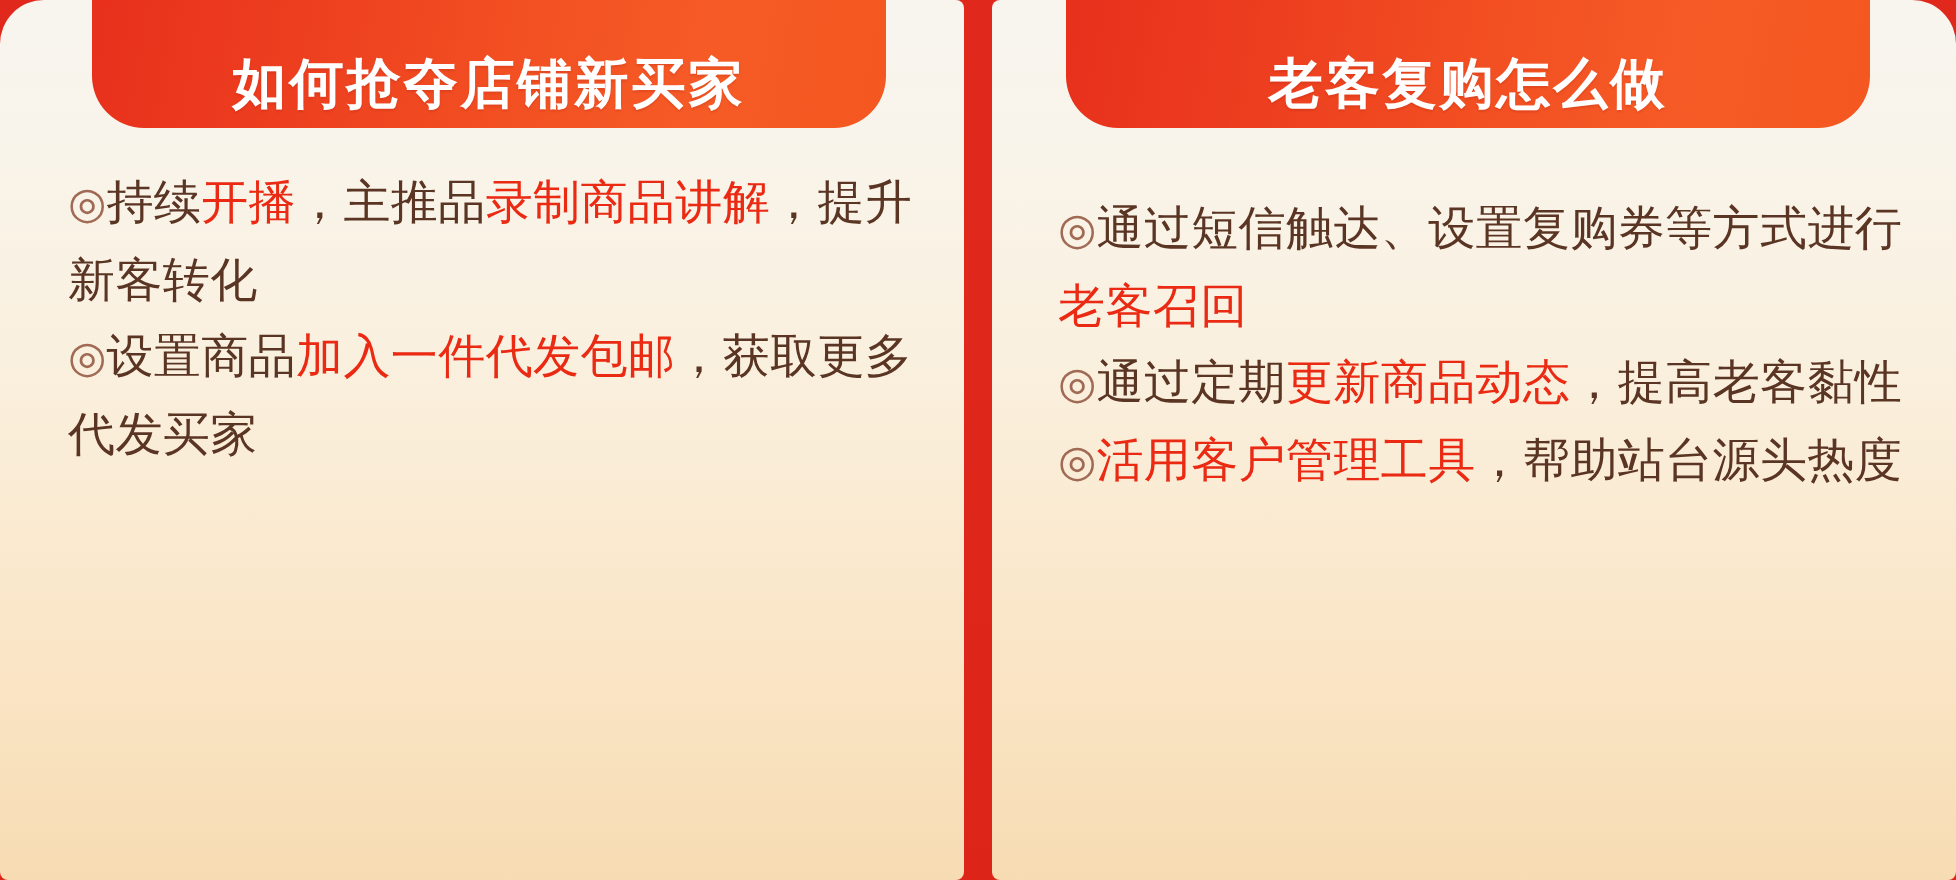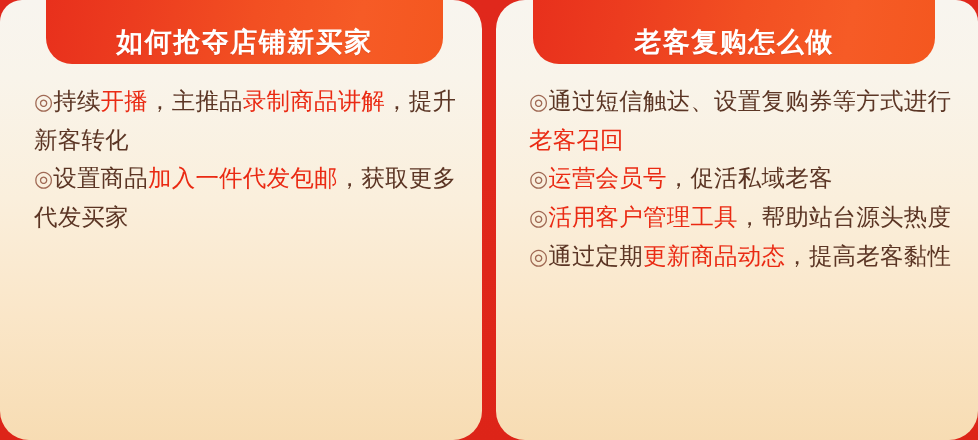--- a/index.html
+++ b/index.html
@@ -18,21 +18,21 @@
     position: relative;
     width: 978px;
     height: 440px;
     background: linear-gradient(180deg, #e0281c 0%, #e0271b 40%, #dd2418 100%);
   }
 
   .card {
     position: absolute;
     top: 0;
     height: 440px;
-    border-radius: 29px;
+    border-radius: 4px;
     overflow: hidden;
     background: linear-gradient(180deg,
         #f8f5ef 0%,
         #f9f4ea 18%,
         #faefdc 45%,
         #fae6c8 72%,
         #f8dfb9 92%,
         #f7dcb3 100%);
     box-sizing: border-box;
   }
@@ -73,21 +73,21 @@
     text-shadow: 0 1px 1px rgba(150,30,10,0.18);
   }
 
   
   .body {
     position: absolute;
     left: 34px;
     right: 18px;
     top: 82px;
   }
-  .card.right .body { left: 33px; right: 16px; }
+  .card.right .body { left: 33px; right: 16px; margin-top: 13px; }
 
   .bullet {
     font-size: 23.5px;
     line-height: 38px;
     color: #5b3524;
     font-weight: normal;
     text-indent: 0;
     letter-spacing: 0.2px;
   }
   .mark {
@@ -114,19 +114,18 @@
         <div class="bullet"><span class="mark">◎</span><span>设置商品</span><span class="hl">加入一件代发包邮</span><span>，获取更多代发买家</span></div>
       </div>
   </div>
 
   <div class="card right">
     <div class="ribbon">
       <span class="ribbon-title">老客复购怎么做</span>
     </div>
     <div class="body">
         <div class="bullet"><span class="mark">◎</span><span>通过短信触达、设置复购券等方式进行</span><span class="hl">老客召回</span></div>
-        <div class="bullet"><span class="mark">◎</span><span class="hl">运营会员号</span><span>，促活私域老客</span></div>
+        <div class="bullet"><span class="mark">◎</span><span>通过定期</span><span class="hl">更新商品动态</span><span>，提高老客黏性</span></div>
         <div class="bullet"><span class="mark">◎</span><span class="hl">活用客户管理工具</span><span>，帮助站台源头热度</span></div>
-        <div class="bullet"><span class="mark">◎</span><span>通过定期</span><span class="hl">更新商品动态</span><span>，提高老客黏性</span></div>
       </div>
   </div>
 
 </div>
 
 </body></html>

